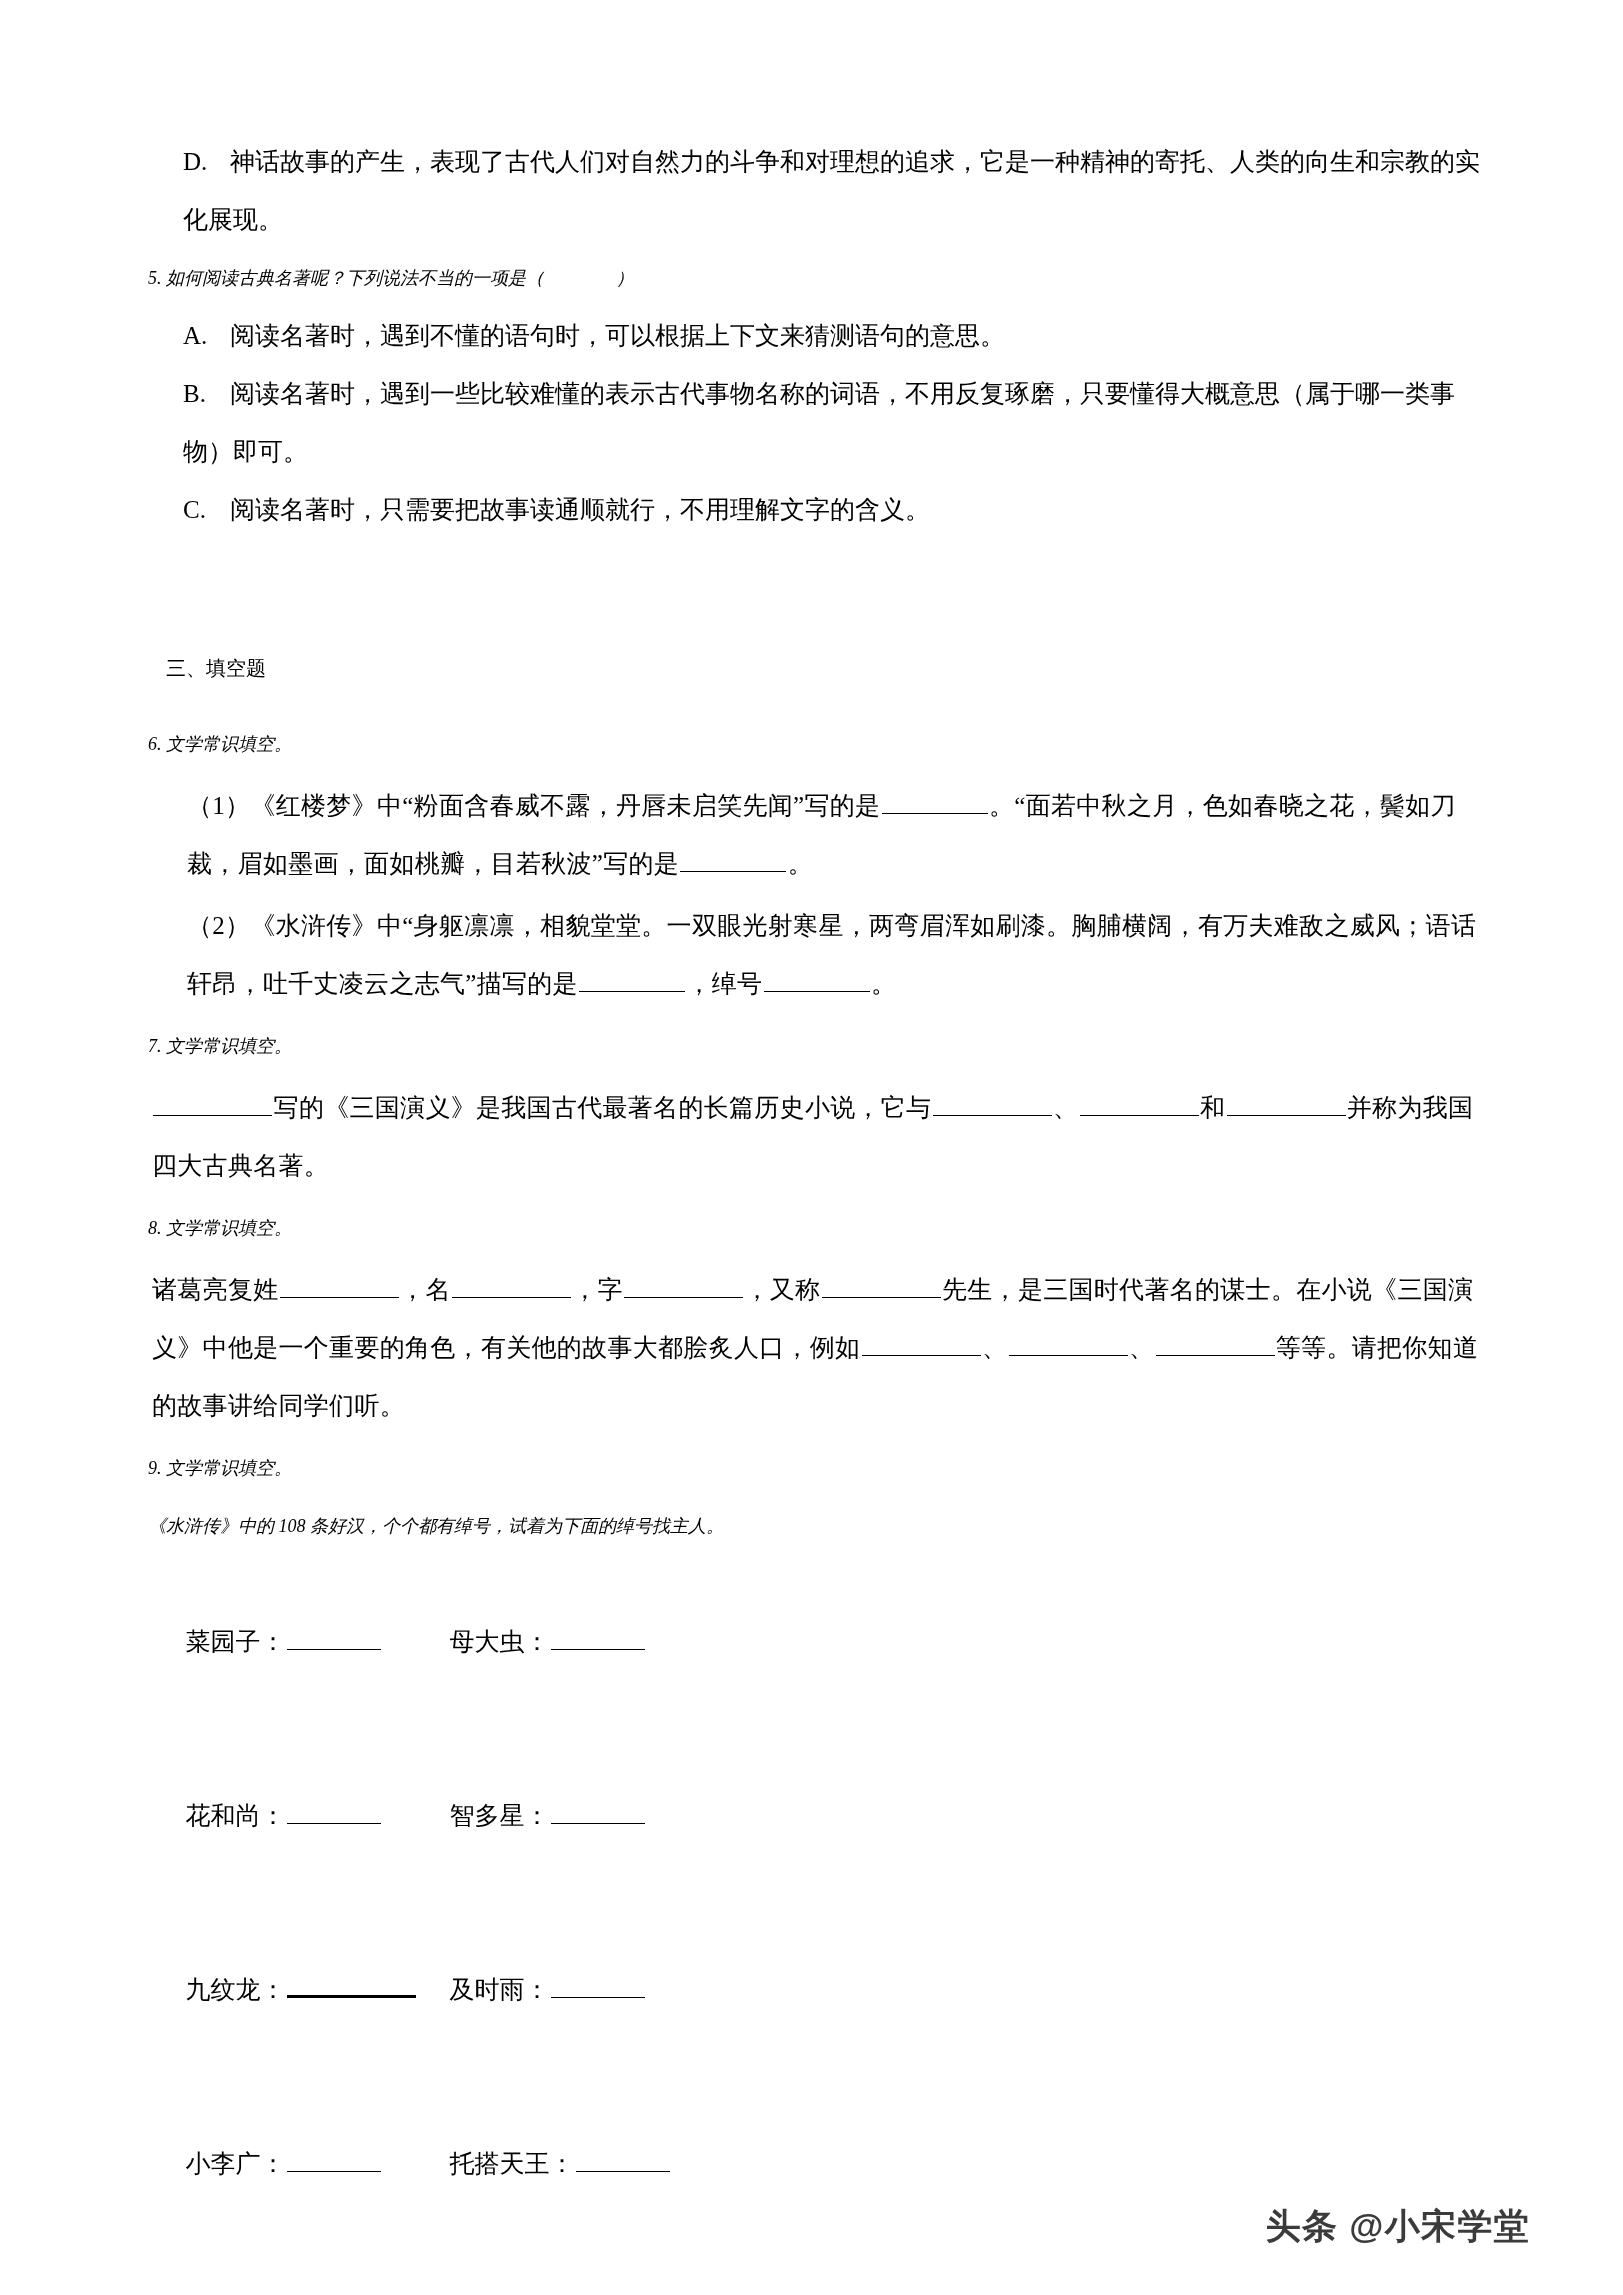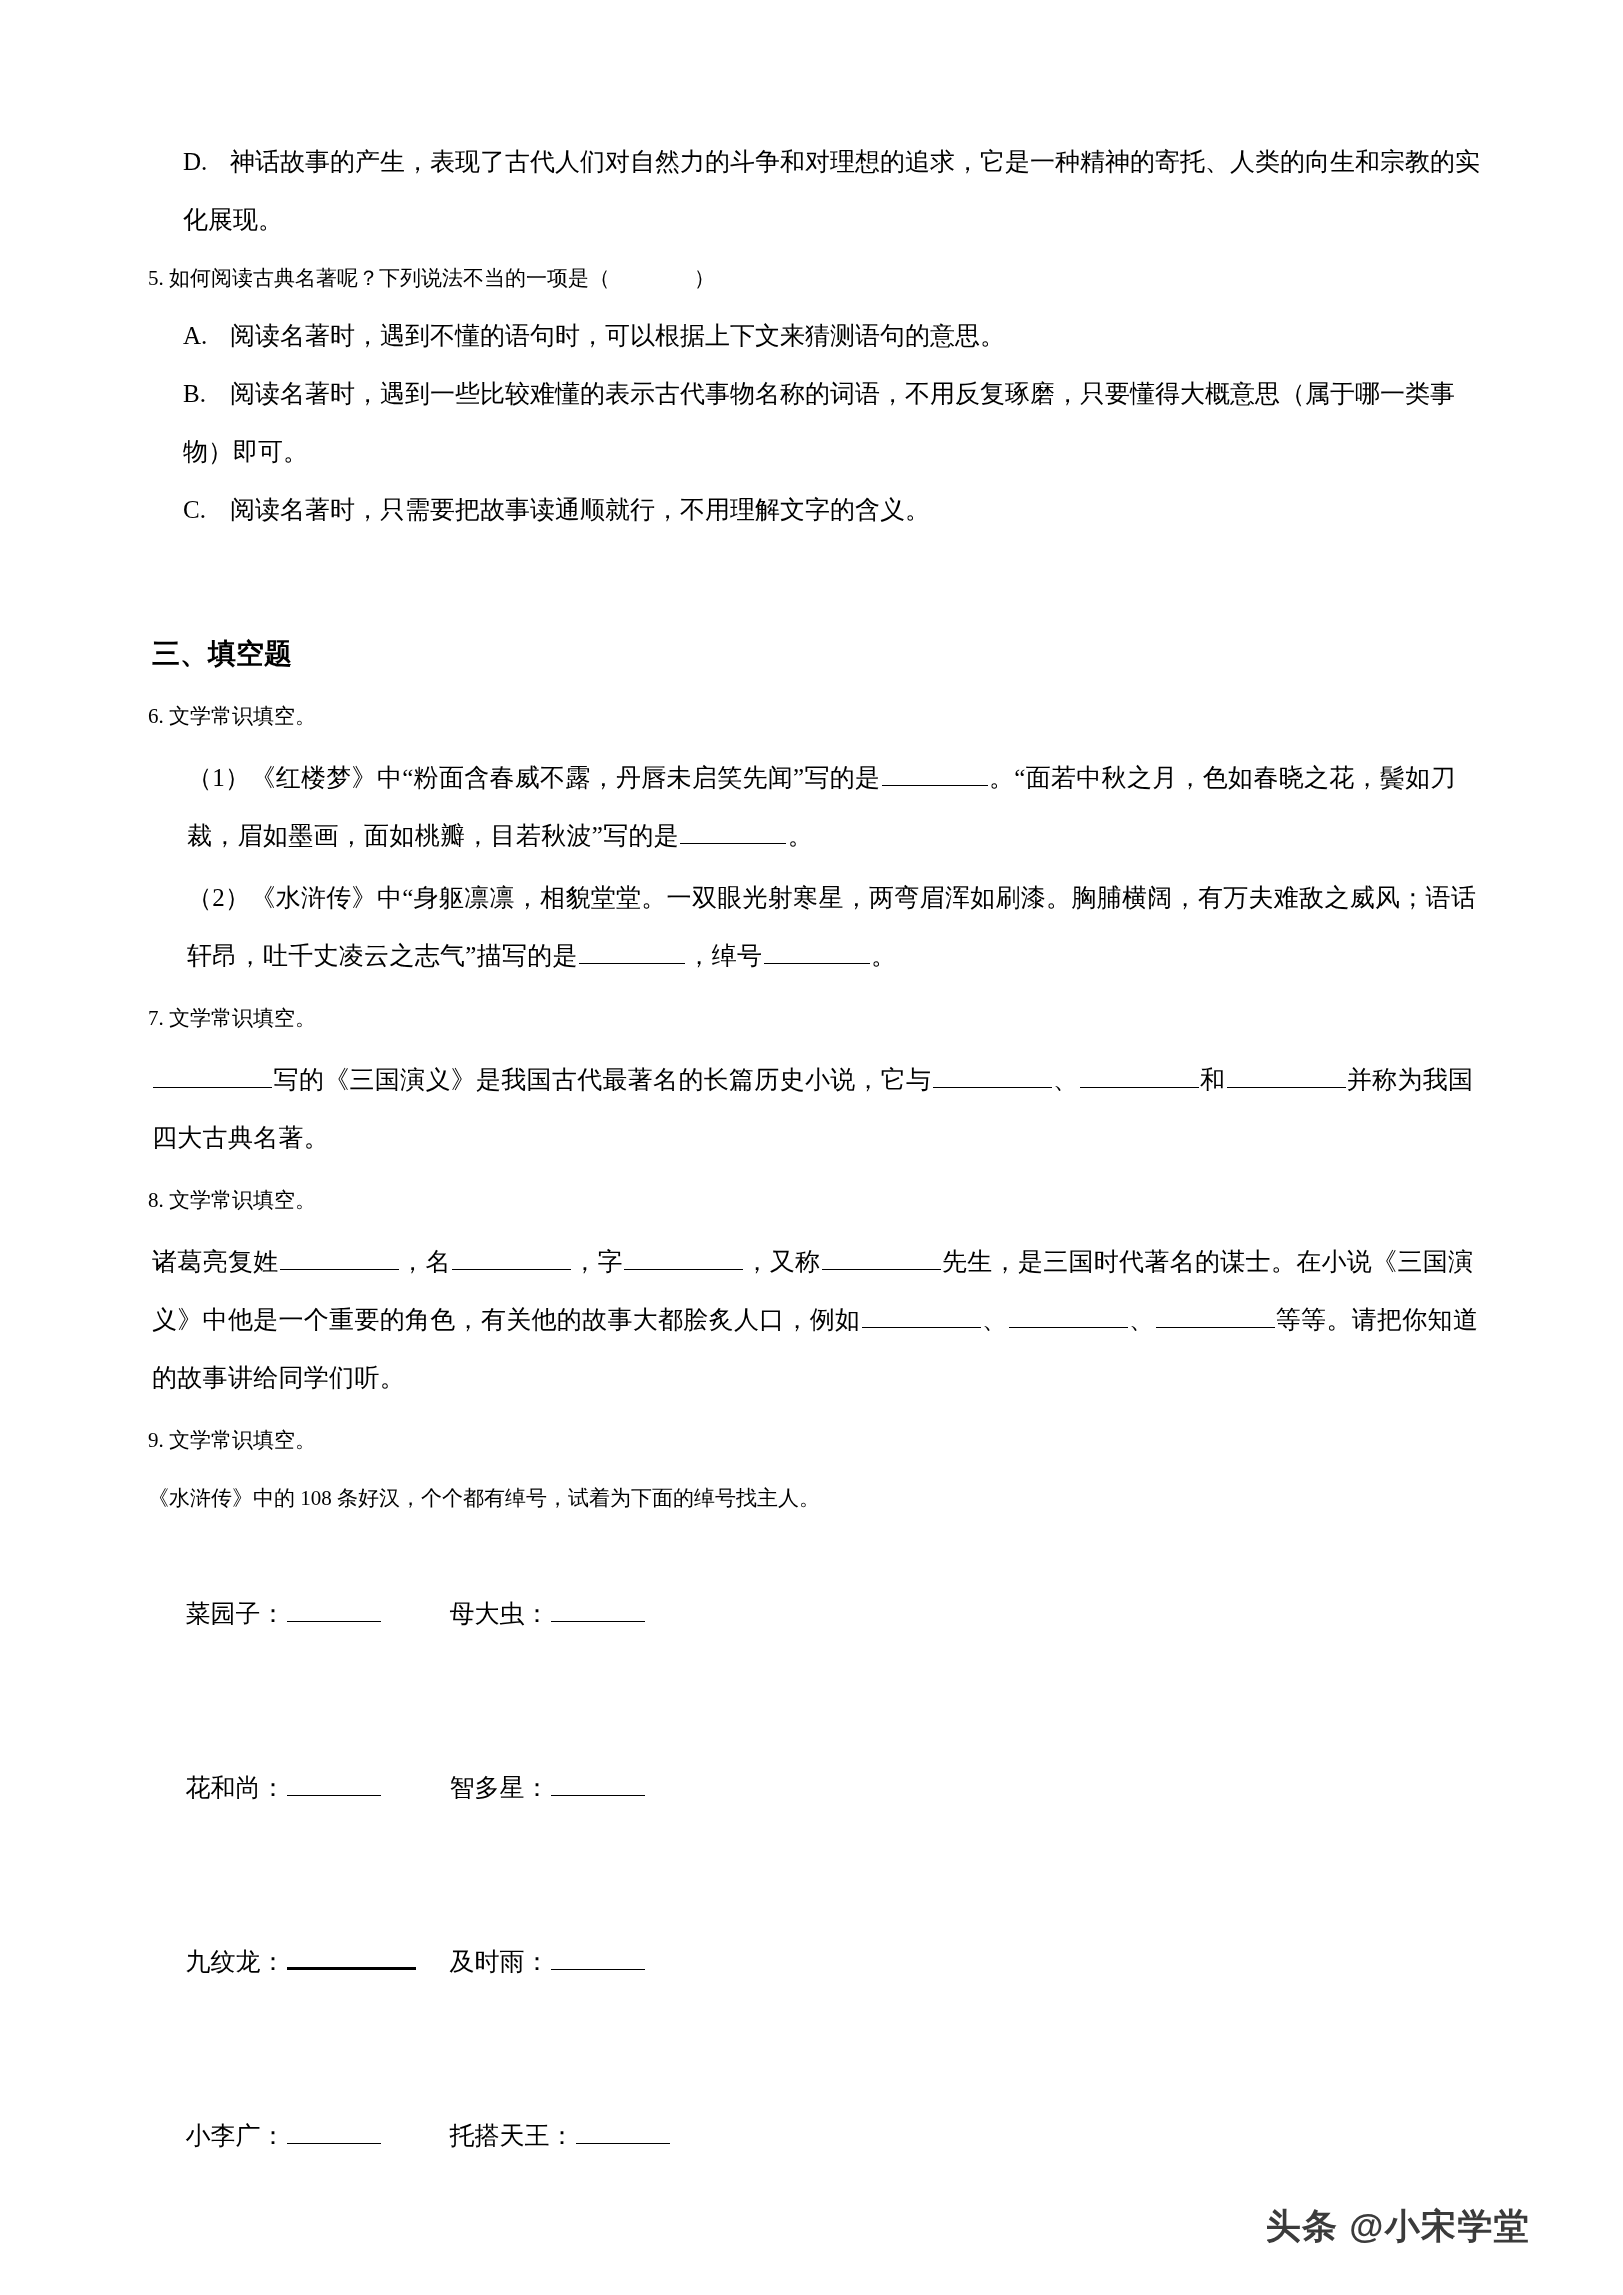--- a/index.html
+++ b/index.html
@@ -31,29 +31,30 @@
 
   
   .para {
     font-size: 25px;
     line-height: 58px;
     letter-spacing: 0.3px;
     margin: 4px;
     white-space: normal;
   }
   .sec-title {
-    font-size: 28px;
+    font-size: 20px;
     line-height: 58px;
-    font-weight: bold;
-    margin: 4px;
+    font-weight: normal;
+    margin: 18px;
   }
   .q-line {
-    font-size: 21px;
+    font-size: 18px;
     line-height: 58px;
     margin: 0;
+    font-style: italic;
   }
   .opt-row {
     display: block;
     font-size: 25px;
     line-height: 58px;
     padding-left: 35px;
   }
   .opt-letter {
     display: inline-block;
     width: 47px;

